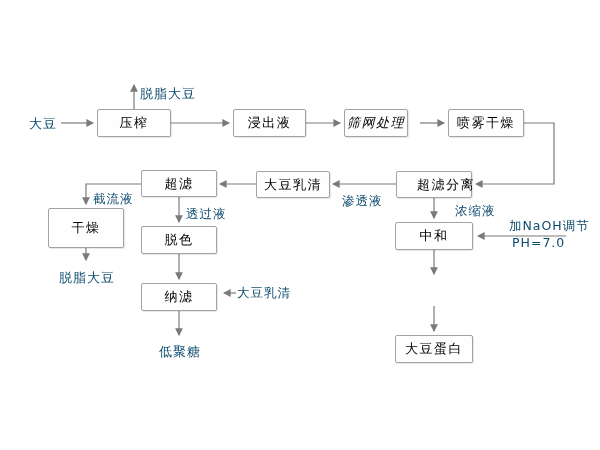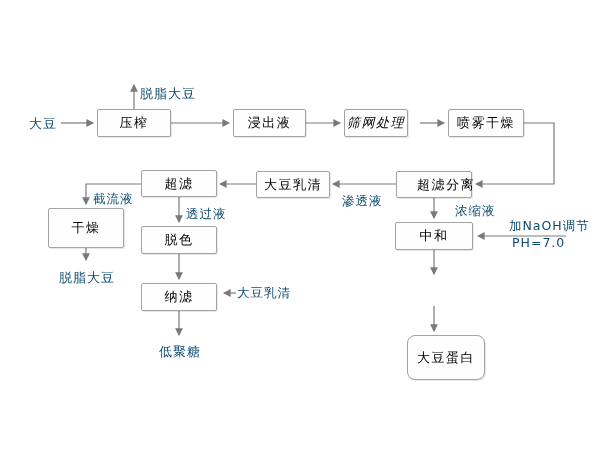--- a/index.html
+++ b/index.html
@@ -79,21 +79,21 @@
   <div class="node" style="left:233px; top:109px; width:73px; height:28px;">浸出液</div>
   <div class="node" style="left:344px; top:109px; width:64px; height:28px;font-style:italic;">筛网处理</div>
   <div class="node" style="left:448px; top:109px; width:76px; height:28px;">喷雾干燥</div>
   <div class="node" style="left:396px; top:171px; width:76px; height:27px;padding-left:24px;">超滤分离</div>
   <div class="node" style="left:256px; top:171px; width:74px; height:27px;">大豆乳清</div>
   <div class="node" style="left:141px; top:170px; width:76px; height:27px;">超滤</div>
   <div class="node" style="left:48px;  top:208px; width:76px; height:40px;">干燥</div>
   <div class="node" style="left:141px; top:226px; width:76px; height:28px;">脱色</div>
   <div class="node" style="left:141px; top:283px; width:76px; height:28px;">纳滤</div>
   <div class="node" style="left:395px; top:222px; width:78px; height:28px;">中和</div>
-  <div class="node" style="left:407px; top:335px; width:78px; height:45px;border-radius:8px;">大豆蛋白</div>
+  <div class="node" style="left:395px; top:335px; width:78px; height:28px;">大豆蛋白</div>
 
   <div class="lbl" style="left:29px;  top:117px;">大豆</div>
   <div class="lbl" style="left:140px; top:87px;">脱脂大豆</div>
   <div class="lbl" style="left:59px;  top:271px;">脱脂大豆</div>
   <div class="lbl" style="left:159px; top:345px;">低聚糖</div>
 
   <div class="lbl small" style="left:93px;  top:193px;">截流液</div>
   <div class="lbl small" style="left:186px; top:208px;">透过液</div>
   <div class="lbl small" style="left:342px; top:195px;">渗透液</div>
   <div class="lbl small" style="left:455px; top:205px;">浓缩液</div>

